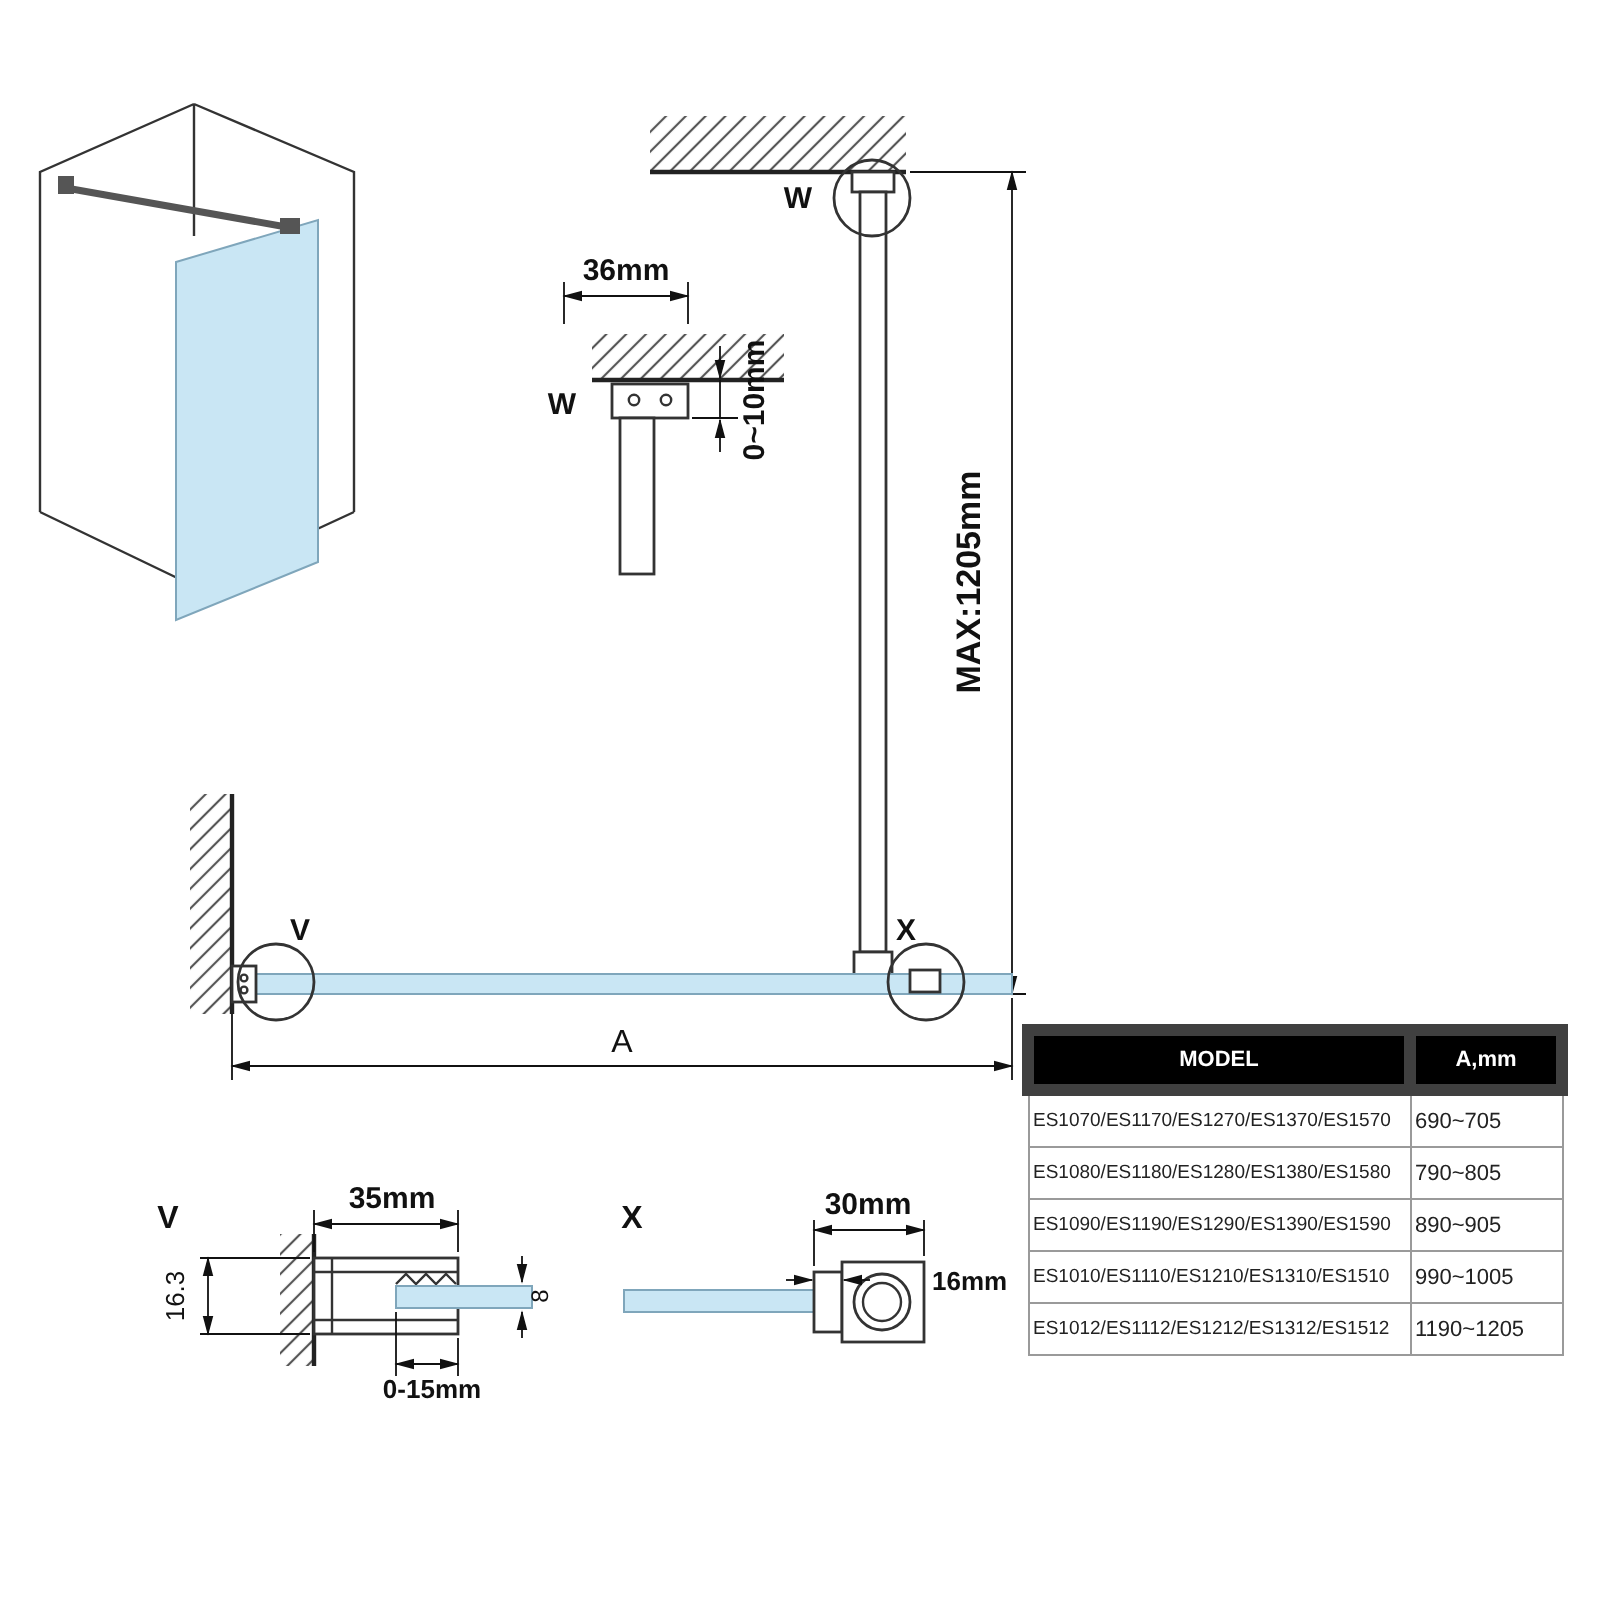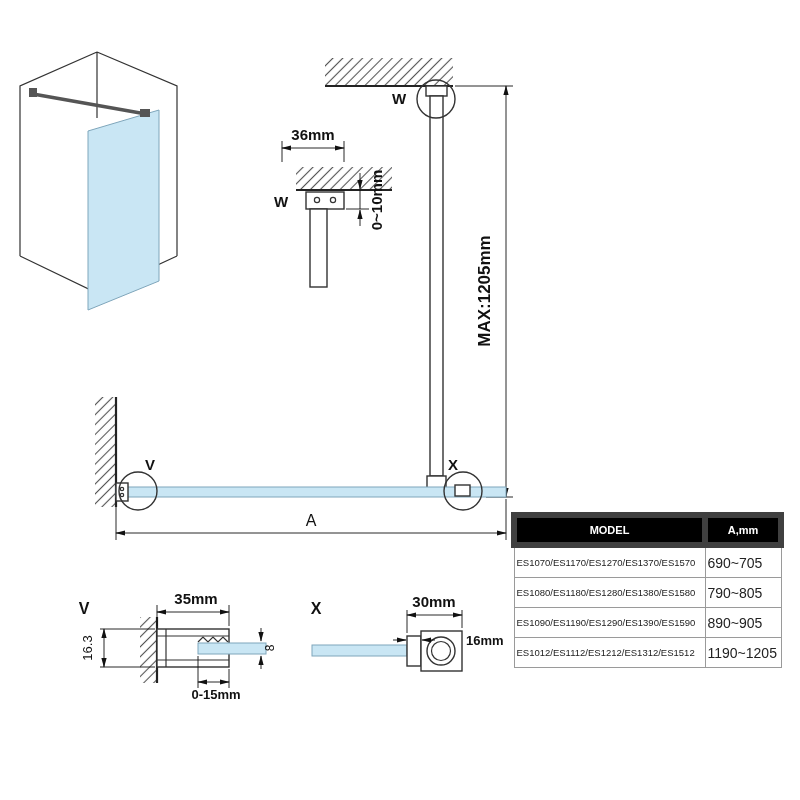--- a/index.html
+++ b/index.html
@@ -18,21 +18,21 @@
   .bar { stroke:#555; stroke-width:3.5; }
   .ext { stroke:#111; stroke-width:0.9; }
   .dim { stroke:#111; stroke-width:0.9; marker-start:url(#arr); marker-end:url(#arr); }
   .dim1{ stroke:#111; stroke-width:0.9; marker-end:url(#arr); }
 
   table.model { position:absolute; left:511px; top:512px; width:273px; border-collapse:collapse; background:#fff; }
   table.model th { background:var(--table_header_bg,#000); color:var(--table_header_text,#fff);
                    font-size:11px; font-weight:bold; padding:6px 4px; border:6px solid #404040; text-align:center; }
   table.model td { border:1px solid var(--table_border,#9a9a9a); font-size:9.5px; color:#222;
                    text-align:left; padding:6.5px 2px; white-space:nowrap; }
-  table.model td.a { font-size:14px; width:76px; }
+  table.model td.a { font-size:11px; width:76px; }
 </style>
 </head>
 <body>
 
 <div class="page">
 
   <svg width="800" height="800" viewBox="0 0 800 800">
     <defs>
       <pattern id="hatch" patternUnits="userSpaceOnUse" width="7" height="7" patternTransform="rotate(45)">
         <line x1="3.5" y1="0" x2="3.5" y2="7" stroke="#555" stroke-width="1.1"></line>
@@ -170,19 +170,23 @@
         </tr>
       <tr>
           <td>ES1080/ES1180/ES1280/ES1380/ES1580</td>
           <td class="a">790~805</td>
         </tr>
       <tr>
           <td>ES1090/ES1190/ES1290/ES1390/ES1590</td>
           <td class="a">890~905</td>
         </tr>
       <tr>
+          <td>ES1010/ES1110/ES1210/ES1310/ES1510</td>
+          <td class="a">990~1005</td>
+        </tr>
+      <tr>
           <td>ES1012/ES1112/ES1212/ES1312/ES1512</td>
           <td class="a">1190~1205</td>
         </tr>
     </tbody>
   </table>
 
 </div>
 
 </body></html>

